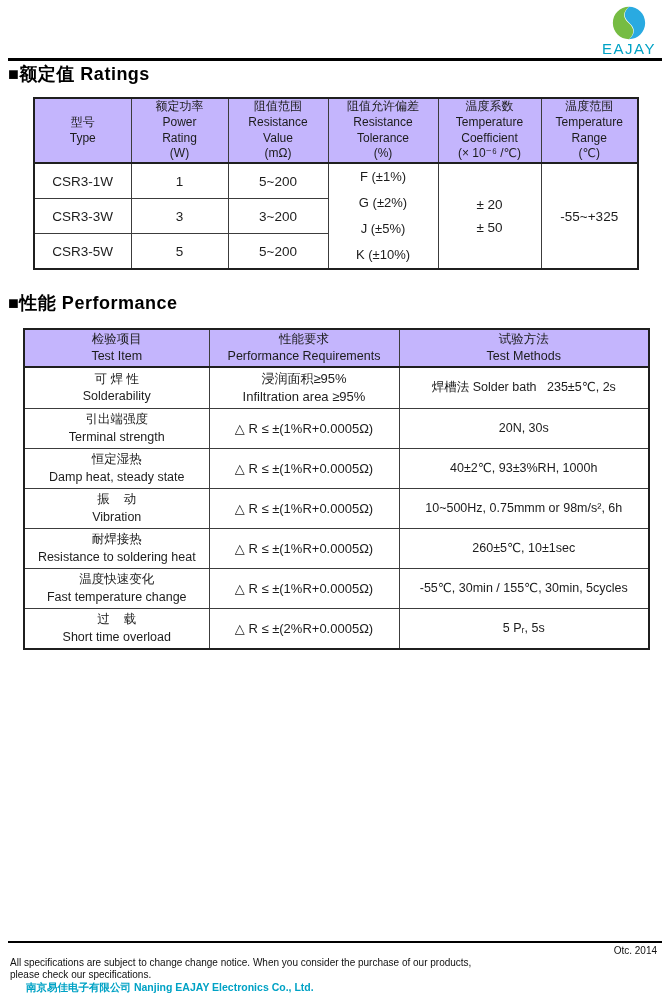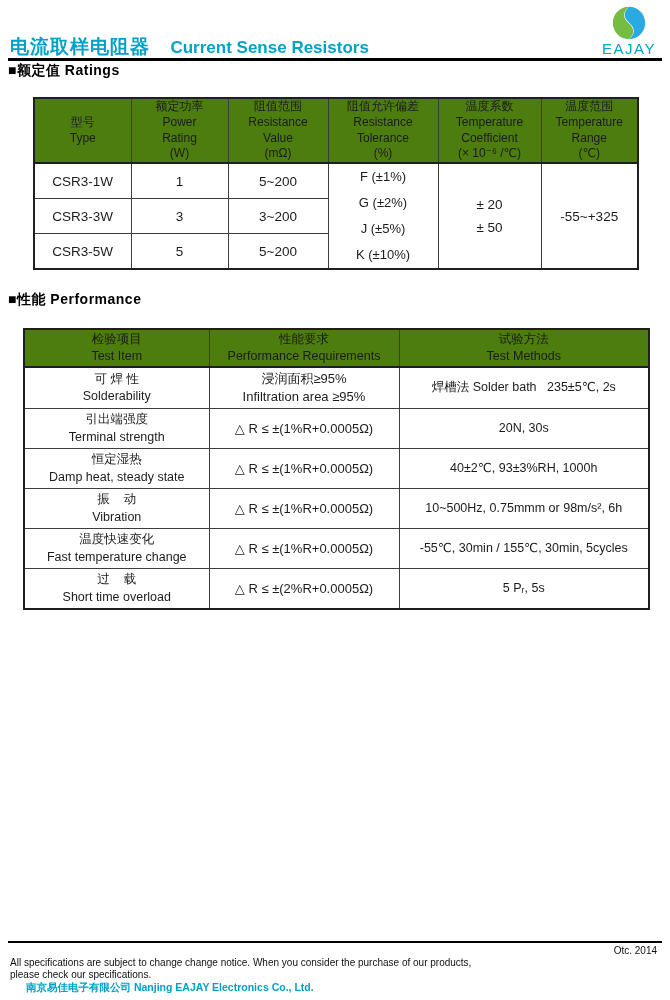--- a/index.html
+++ b/index.html
@@ -14,29 +14,29 @@
   
   .title { position:absolute; top:34px; left:10px; white-space:nowrap; }
   .title-zh { font-size:19px; font-weight:bold; color:#00a2c5; letter-spacing:1px; }
   .title-en { font-size:17px; font-weight:bold; color:#00a2c5; margin-left:16px; }
   .logo { position:absolute; top:5px; right:13px; width:56px; text-align:center; }
   .logo svg { width:34px; height:36px; display:block; margin:0 auto; }
   .logo-text { font-size:15px; color:#00a2c5; letter-spacing:1.5px; line-height:1.1; }
   .top-rule { position:absolute; top:58px; left:8px; width:654px; border-top:3px solid #000; }
 
   
-  .sec-heading { position:absolute; left:8px; font-size:14px; font-weight:bold; color:#000; letter-spacing:.5px; }
+  .sec-heading { position:absolute; left:8px; font-size:18px; font-weight:bold; color:#000; letter-spacing:.5px; }
   .sec-heading.ratings { top:62px; }
   .sec-heading.performance { top:291px; }
 
   
   table { border-collapse:collapse; table-layout:fixed; }
   th, td { border:1px solid #3c3c3c; text-align:center; vertical-align:middle; white-space:pre-line; }
   .ratings-table, .perf-table { border:2px solid #1f1f1f; }
-  thead th { background:#4d7c0f; font-weight:normal; border-bottom:2px solid #1f1f1f; }
+  thead th { background:#c4b5fd; font-weight:normal; border-bottom:2px solid #1f1f1f; }
 
   .ratings-table { position:absolute; top:97px; left:33px; width:604px; }
   .ratings-table thead th { height:62px; font-size:12px; line-height:1.32; }
   .ratings-table tbody td { height:35px; font-size:13.5px; }
   .ratings-table td.tol-cell { font-size:13px; line-height:2.0; }
   .ratings-table td.tc-cell { font-size:13.5px; line-height:1.75; }
 
   .perf-table { position:absolute; top:328px; left:23px; width:625px; }
   .perf-table thead th { height:38px; font-size:12.5px; line-height:1.4; }
   .perf-table tbody td { height:38px; font-size:12.5px; line-height:1.4; padding:2px 4px; }
@@ -49,24 +49,20 @@
   .f-en1  { position:absolute; top:957px; left:10px; font-size:10px; color:#111; }
   .f-en2  { position:absolute; top:969px; left:10px; font-size:10px; color:#111;text-align:right; }
   .f-co   { position:absolute; top:981px; left:10px; font-size:10.5px; font-weight:bold; color:#00a2c5;padding-left:16px; }
   .f-web  { position:absolute; top:1024px; right:13px; font-size:10.5px; font-weight:bold; color:#00a2c5; }
 </style>
 </head>
 <body>
 
 <div class="page">
 
-  <div class="title">
-    <span class="title-zh">电流取样电阻器</span>
-    <span class="title-en">Current Sense Resistors</span>
-  </div>
 
   <div class="logo">
     <svg viewBox="0 0 40 40" aria-hidden="true">
       <path d="M20 1 C 30.5 1 39 9.5 39 20 C 39 30.5 30.5 39 20 39 C 27.5 33 27.5 26 20.5 20 C 13 13.5 13.5 7 20 1 Z" fill="#29aae1"></path>
       <path d="M20 39 C 9.5 39 1 30.5 1 20 C 1 9.5 9.5 1 20 1 C 12.5 7 12.5 14 19.5 20 C 27 26.5 26.5 33 20 39 Z" fill="#76bc43"></path>
     </svg>
     <div class="logo-text">EAJAY</div>
   </div>
 
   <div class="top-rule"></div>
@@ -172,20 +168,26 @@
         <td class="req-cell">△ R ≤ ±(1%R+0.0005Ω)</td>
         <td>40±2℃, 93±3%RH, 1000h</td>
       </tr>
       <tr>
         <td>振&nbsp;&nbsp;&nbsp;&nbsp;动
 Vibration</td>
         <td class="req-cell">△ R ≤ ±(1%R+0.0005Ω)</td>
         <td>10~500Hz, 0.75mmm or 98m/s², 6h</td>
       </tr>
       <tr>
+        <td>耐焊接热
+Resistance to soldering heat</td>
+        <td class="req-cell">△ R ≤ ±(1%R+0.0005Ω)</td>
+        <td>260±5℃, 10±1sec</td>
+      </tr>
+      <tr>
         <td>温度快速变化
 Fast temperature change</td>
         <td class="req-cell">△ R ≤ ±(1%R+0.0005Ω)</td>
         <td>-55℃, 30min / 155℃, 30min, 5cycles</td>
       </tr>
       <tr>
         <td>过&nbsp;&nbsp;&nbsp;&nbsp;载
 Short time overload</td>
         <td class="req-cell">△ R ≤ ±(2%R+0.0005Ω)</td>
         <td>5 Pᵣ, 5s</td>

